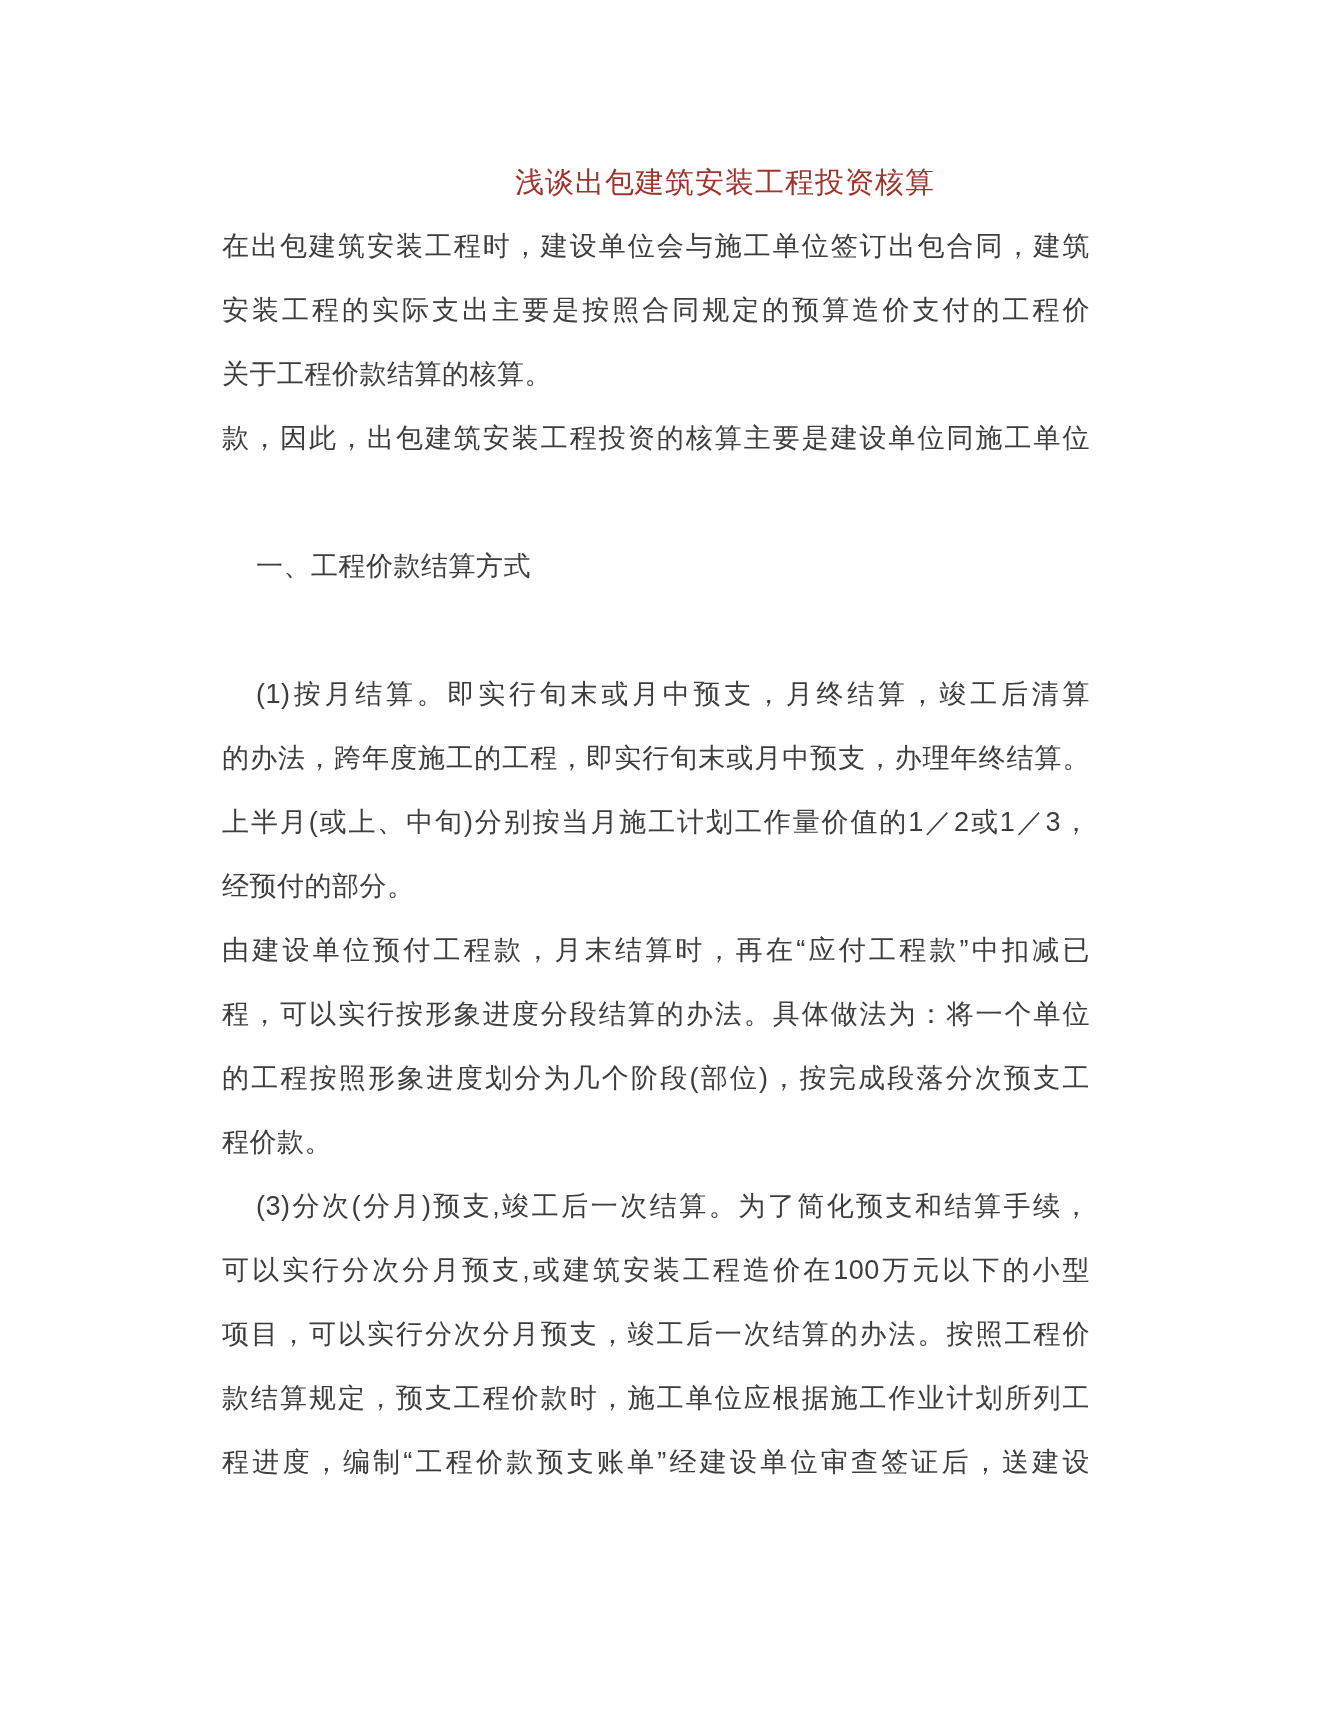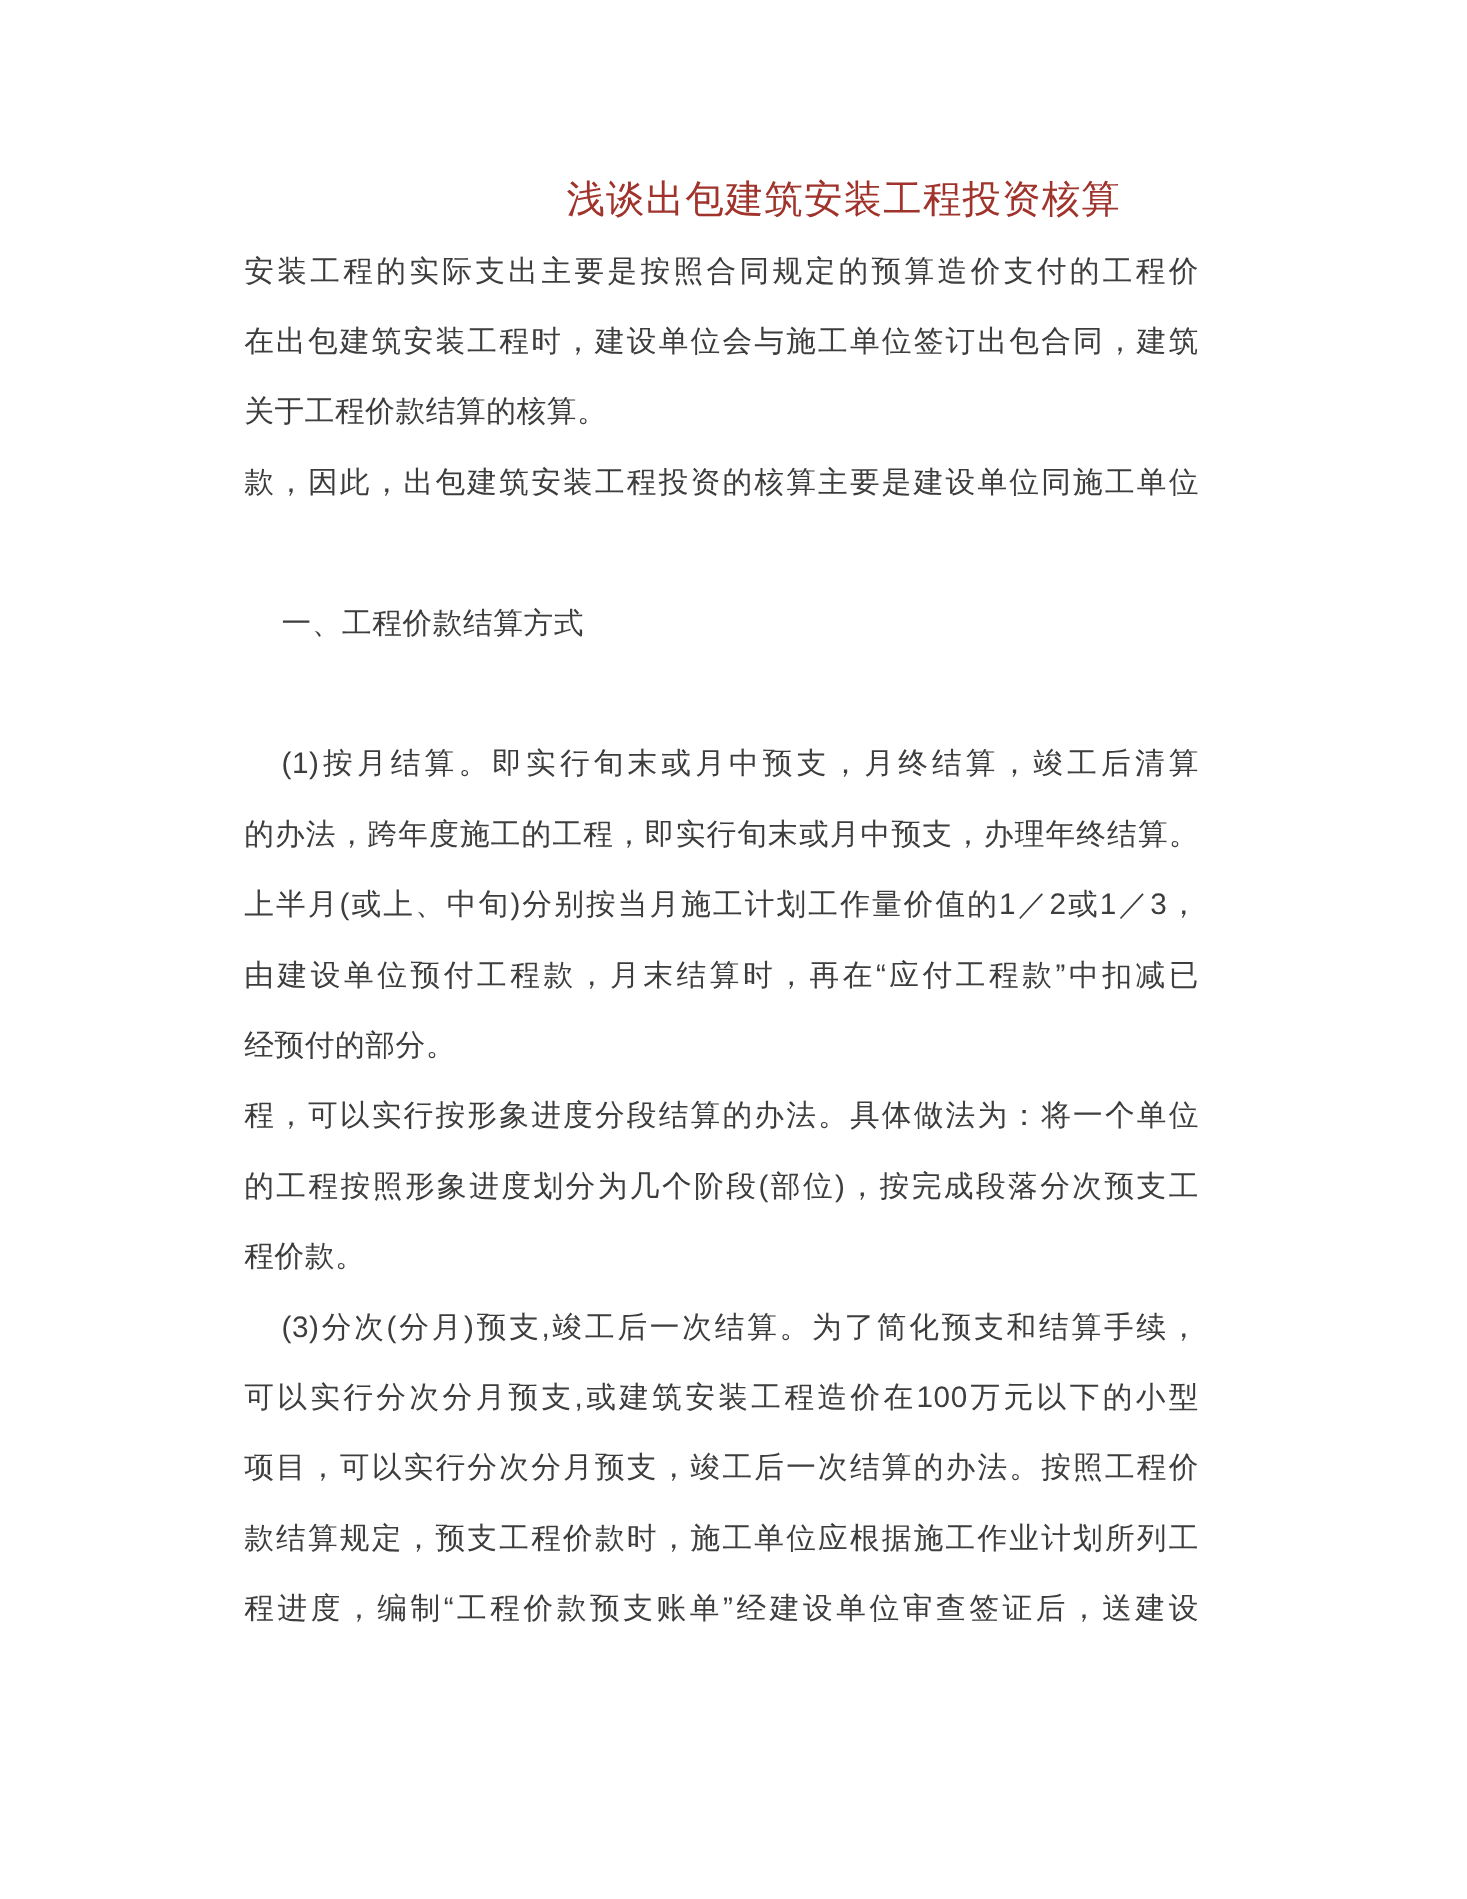--- a/index.html
+++ b/index.html
@@ -49,47 +49,47 @@
   .blank-line {
     height: 64px;
   }
   .title-line {
     height: 64px;
     line-height: 64px;
     padding-left: 293px;
     letter-spacing: 1px;
     text-align: right;
     text-align-last: left;
-    font-size: 35px;
+    font-size: 29px;
   }
 </style>
 </head>
 <body>
 
 <div class="page">
   <div class="content" style="color: rgb(61, 61, 61);">
 
     <div class="title-line" style="color: rgb(160, 52, 45);">浅谈出包建筑安装工程投资核算</div>
 
+    <div class="line">在出包建筑安装工程时，建设单位会与施工单位签订出包合同，建筑</div>
     <div class="line">安装工程的实际支出主要是按照合同规定的预算造价支付的工程价</div>
-    <div class="line">在出包建筑安装工程时，建设单位会与施工单位签订出包合同，建筑</div>
     <div class="line final">关于工程价款结算的核算。</div>
     <div class="line">款，因此，出包建筑安装工程投资的核算主要是建设单位同施工单位</div>
 
     <div class="blank-line"></div>
 
     <div class="line heading indent">一、工程价款结算方式</div>
 
     <div class="blank-line"></div>
 
     <div class="line indent">(1)按月结算。即实行旬末或月中预支，月终结算，竣工后清算</div>
     <div class="line">的办法，跨年度施工的工程，即实行旬末或月中预支，办理年终结算。</div>
     <div class="line">上半月(或上、中旬)分别按当月施工计划工作量价值的1／2或1／3，</div>
+    <div class="line final">经预付的部分。</div>
     <div class="line">由建设单位预付工程款，月末结算时，再在“应付工程款”中扣减已</div>
-    <div class="line final">经预付的部分。</div>
 
     <div class="line">程，可以实行按形象进度分段结算的办法。具体做法为：将一个单位</div>
     <div class="line">的工程按照形象进度划分为几个阶段(部位)，按完成段落分次预支工</div>
     <div class="line final">程价款。</div>
 
     <div class="line indent">(3)分次(分月)预支,竣工后一次结算。为了简化预支和结算手续，</div>
     <div class="line">可以实行分次分月预支,或建筑安装工程造价在100万元以下的小型</div>
     <div class="line">项目，可以实行分次分月预支，竣工后一次结算的办法。按照工程价</div>
     <div class="line">款结算规定，预支工程价款时，施工单位应根据施工作业计划所列工</div>
     <div class="line">程进度，编制“工程价款预支账单”经建设单位审查签证后，送建设</div>

